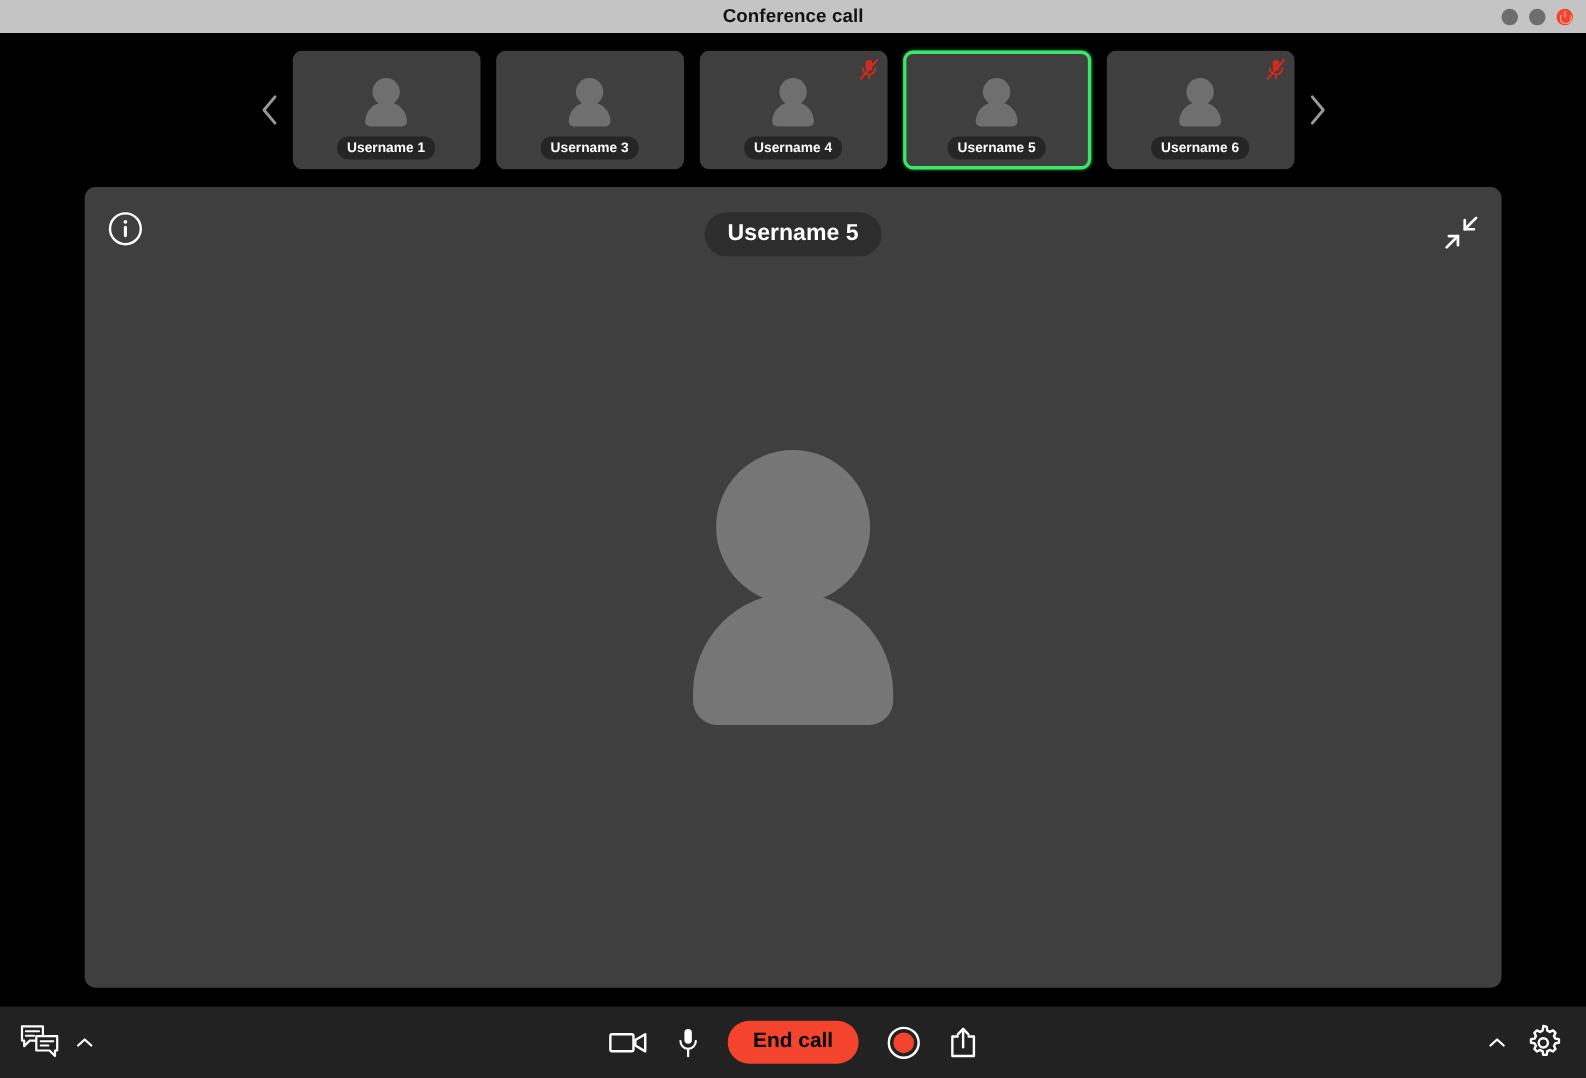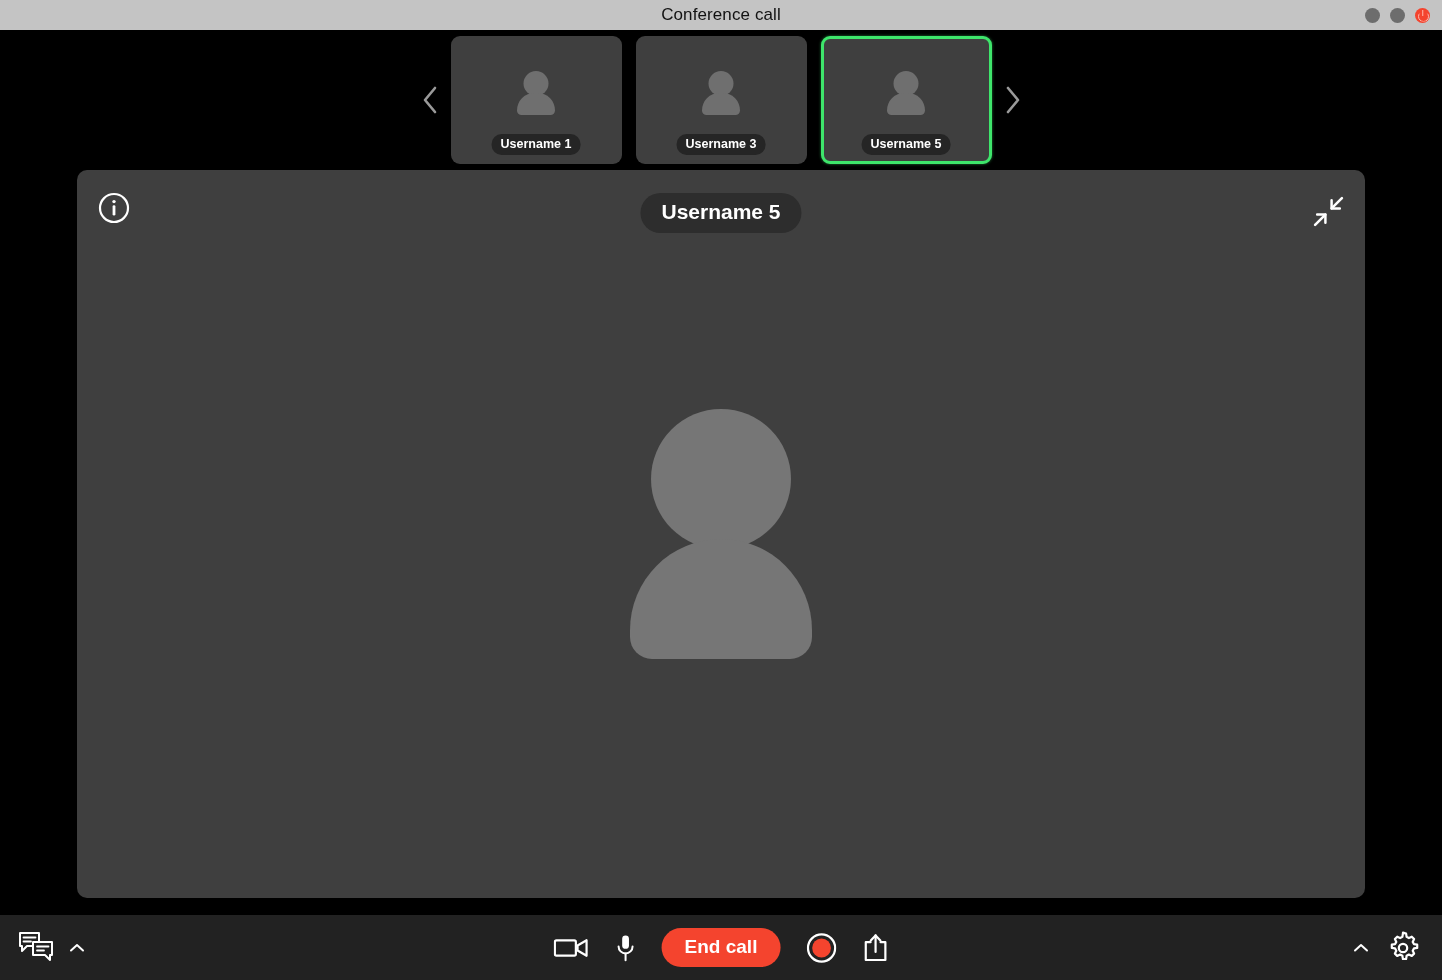--- a/index.html
+++ b/index.html
@@ -25,21 +25,21 @@
     left: 0; top: 0;
     width: 1442px;
     height: 30px;
     background: #c4c4c4;
     display: flex;
     align-items: center;
     justify-content: center;
   }
   .titlebar-text {
     font-size: 17px;
-    font-weight: normal;
+    font-weight: bold;
     color: #121212;
     letter-spacing: 0.1px;
   }
   .window-controls {
     position: absolute;
     right: 12px;
     top: 0;
     height: 30px;
     display: flex;
     align-items: center;
@@ -93,21 +93,21 @@
   }
   .strip-arrow svg { display: block; }
   .thumbs {
     display: flex;
     gap: 14px;
     align-items: center;
   }
   .thumb {
     position: relative;
     width: 171px;
-    height: 128px;
+    height: 108px;
     background: #3f3f3f;
     border-radius: 9px;
     border: 3px solid transparent;
     display: flex;
     align-items: center;
     justify-content: center;
     cursor: pointer;
     overflow: visible;
   }
   .thumb.selected {
@@ -258,21 +258,21 @@
     display: flex;
     align-items: center;
     justify-content: center;
     cursor: pointer;
     background: none;
     border: none;
     padding: 0;
   }
   .end-call-btn {
     background: #f4442e;
-    color: #ffffff;
+    color: #000000;
     font-family: "Liberation Sans", sans-serif;
     font-size: 19px;
     font-weight: bold;
     border: none;
     border-radius: 20px;
     padding: 9px 23px 11px;
     cursor: pointer;
     line-height: 1;
     white-space: nowrap;
   }
@@ -312,29 +312,55 @@
 
       <div class="thumb">
         <div class="thumb-avatar">
           <div class="head"></div>
           <div class="body"></div>
         </div>
         <div class="thumb-label">Username 3</div>
       </div>
 
 
+      <div class="thumb">
+        <div class="thumb-avatar">
+          <div class="head"></div>
+          <div class="body"></div>
+        </div>
+        <svg class="thumb-mute" viewBox="0 0 18 20">
+          <rect x="6" y="1.5" width="6" height="10" rx="3" fill="#d22b1e"></rect>
+          <path d="M3.4 9.2a5.6 5.6 0 0 0 11.2 0" fill="none" stroke="#d22b1e" stroke-width="1.7" stroke-linecap="round"></path>
+          <line x1="9" y1="14.6" x2="9" y2="18.4" stroke="#d22b1e" stroke-width="1.7" stroke-linecap="round"></line>
+          <line x1="1.6" y1="18.6" x2="16.4" y2="1.4" stroke="#d22b1e" stroke-width="1.8" stroke-linecap="round"></line>
+        </svg>
+        <div class="thumb-label">Username 4</div>
+      </div>
 
       <div class="thumb selected">
         <div class="thumb-avatar">
           <div class="head"></div>
           <div class="body"></div>
         </div>
         <div class="thumb-label">Username 5</div>
       </div>
 
+      <div class="thumb">
+        <div class="thumb-avatar">
+          <div class="head"></div>
+          <div class="body"></div>
+        </div>
+        <svg class="thumb-mute" viewBox="0 0 18 20">
+          <rect x="6" y="1.5" width="6" height="10" rx="3" fill="#d22b1e"></rect>
+          <path d="M3.4 9.2a5.6 5.6 0 0 0 11.2 0" fill="none" stroke="#d22b1e" stroke-width="1.7" stroke-linecap="round"></path>
+          <line x1="9" y1="14.6" x2="9" y2="18.4" stroke="#d22b1e" stroke-width="1.7" stroke-linecap="round"></line>
+          <line x1="1.6" y1="18.6" x2="16.4" y2="1.4" stroke="#d22b1e" stroke-width="1.8" stroke-linecap="round"></line>
+        </svg>
+        <div class="thumb-label">Username 6</div>
+      </div>
 
     </div>
 
     <div class="strip-arrow">
       <svg width="20" height="32" viewBox="0 0 20 32">
         <polyline points="5,4 15,16 5,28" fill="none" stroke="#9a9a9a" stroke-width="2.6" stroke-linecap="round" stroke-linejoin="round"></polyline>
       </svg>
     </div>
   </div>
 

